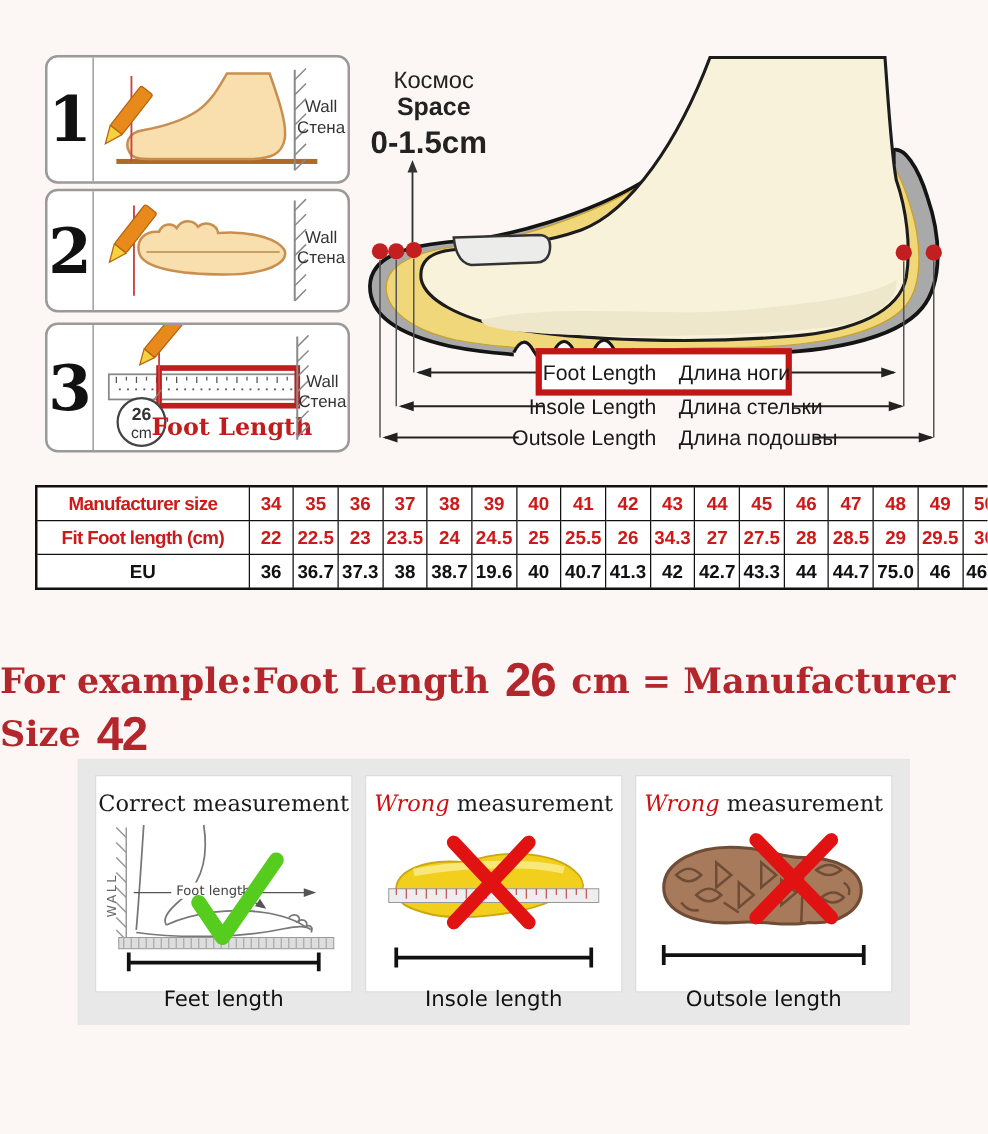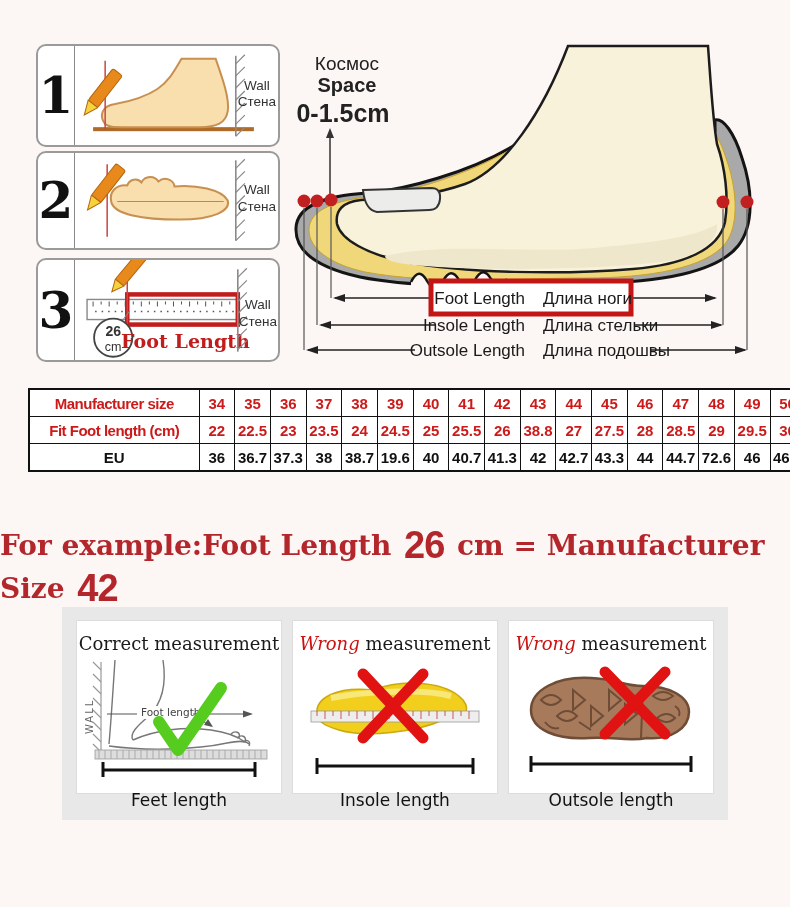--- a/index.html
+++ b/index.html
@@ -233,21 +233,21 @@
             <td class="lbl-red">Fit Foot length (cm)</td>
             <td>22</td>
             <td>22.5</td>
             <td>23</td>
             <td>23.5</td>
             <td>24</td>
             <td>24.5</td>
             <td>25</td>
             <td>25.5</td>
             <td>26</td>
-            <td>38.8</td>
+            <td>34.3</td>
             <td>27</td>
             <td>27.5</td>
             <td>28</td>
             <td>28.5</td>
             <td>29</td>
             <td>29.5</td>
             <td>30</td>
           </tr>
           <tr class="row-black">
             <td class="lbl-black">EU</td>
@@ -258,21 +258,21 @@
             <td>38.7</td>
             <td>19.6</td>
             <td>40</td>
             <td>40.7</td>
             <td>41.3</td>
             <td>42</td>
             <td>42.7</td>
             <td>43.3</td>
             <td>44</td>
             <td>44.7</td>
-            <td>72.6</td>
+            <td>75.0</td>
             <td>46</td>
             <td>46.7</td>
           </tr>
         </tbody>
     </table>
   </div>
 
   <div id="example-line">
     <span>For example:Foot Length</span>
     <span class="bignum">26</span>

